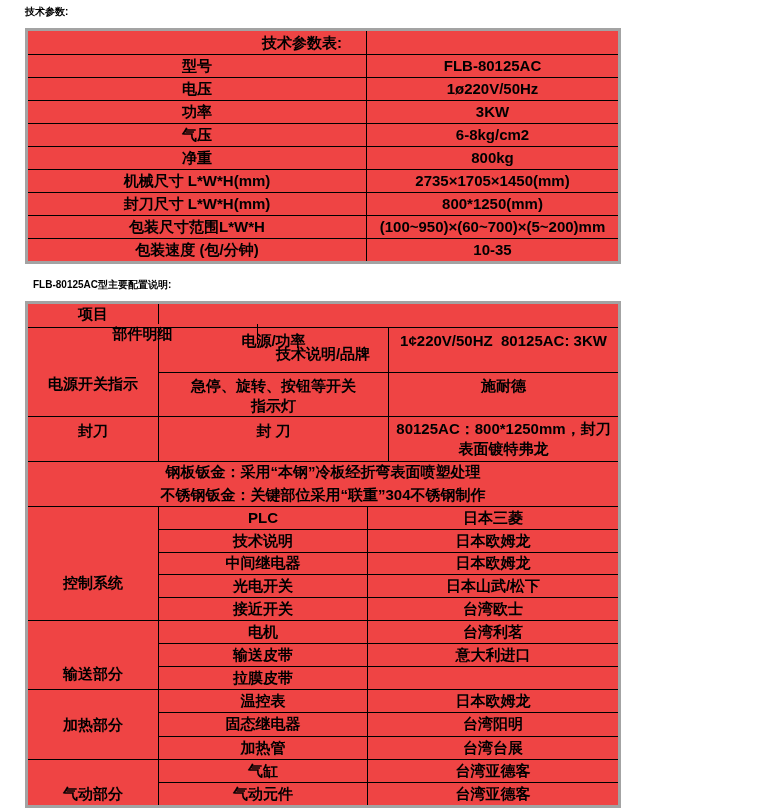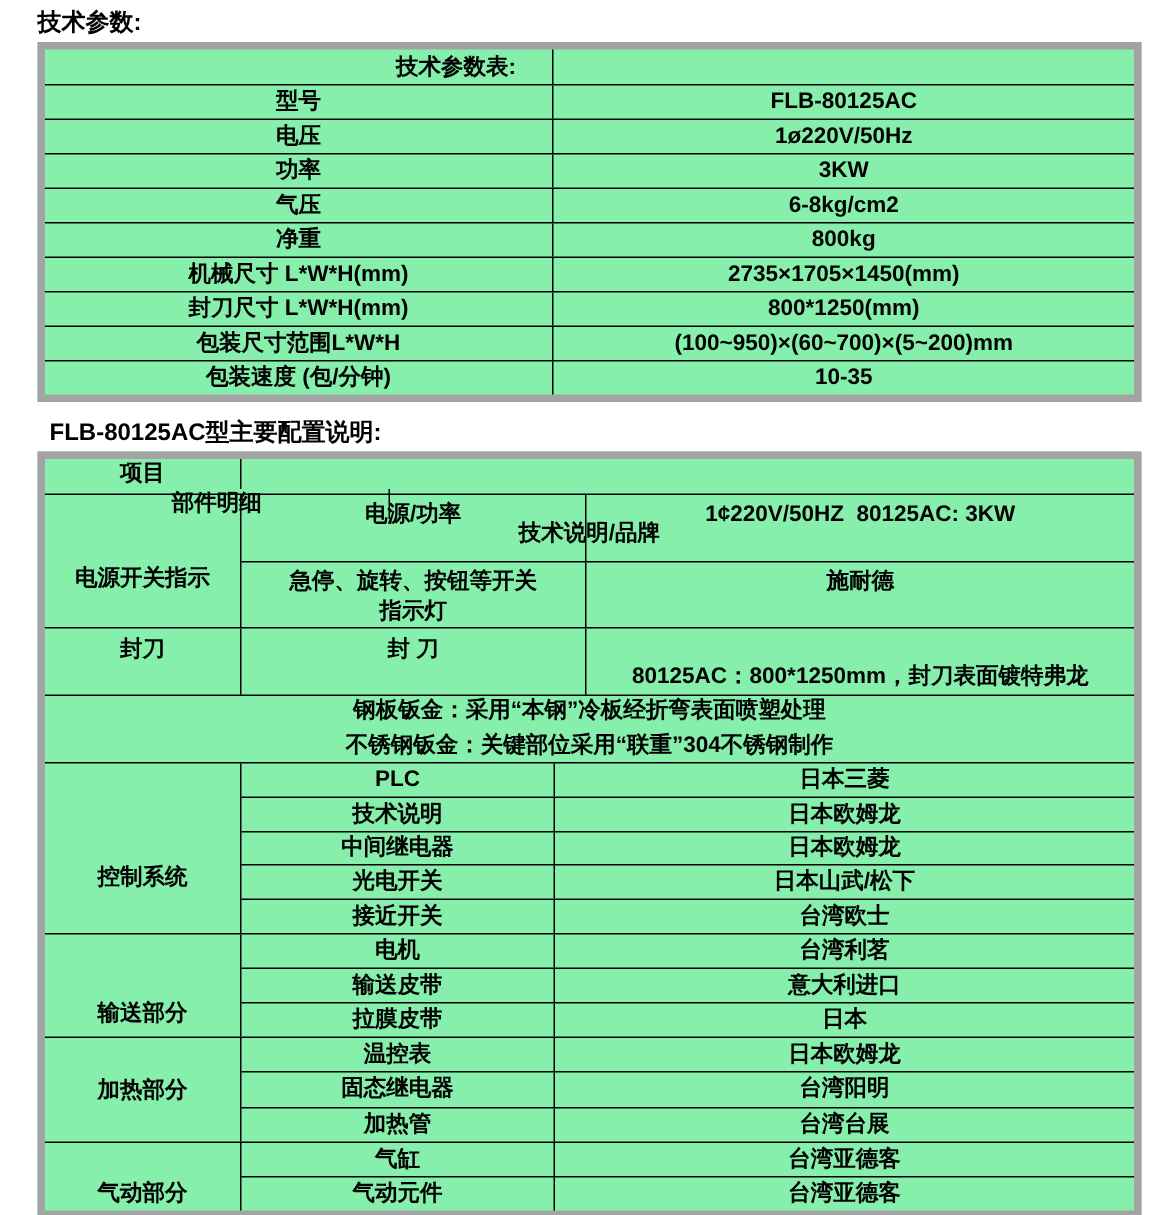--- a/index.html
+++ b/index.html
@@ -1,25 +1,25 @@
 <!DOCTYPE html>
 <html><head>
 <meta charset="utf-8">
 <style>
   html,body{margin:0;padding:0;}
   body{
     width:776px;height:810px;background:#ffffff;position:relative;
     font-family:"Liberation Sans","DejaVu Sans",sans-serif;
     font-weight:bold;color:#000;font-size:15px;
   }
-  .title{position:absolute;white-space:nowrap;font-size:16px;}
+  .title{position:absolute;white-space:nowrap;font-size:10px;}
   #title1{left:25px;top:5px;}
   #title2{left:33px;top:278px;}
 
-  .tbl{position:absolute;left:25px;width:736px;border:5px solid #a3a3a3;box-sizing:border-box;background:#86efac;}
+  .tbl{position:absolute;left:25px;width:596px;border:3px solid #a3a3a3;box-sizing:border-box;background:#ef4444;}
   #t1{top:28px;}
   #t2{top:301px;}
 
   .row{display:flex;box-sizing:border-box;min-width:0;}
   .cell{
     display:flex;align-items:center;justify-content:center;
     box-sizing:border-box;min-width:0;
     text-align:center;white-space:pre-line;line-height:20px;
   }
 
@@ -187,21 +187,20 @@
       <div class="row">
         <div class="cell pcell">电机</div>
         <div class="cell dcell">台湾利茗</div>
       </div>
       <div class="row">
         <div class="cell pcell">输送皮带</div>
         <div class="cell dcell">意大利进口</div>
       </div>
       <div class="row">
         <div class="cell pcell">拉膜皮带</div>
-        <div class="cell dcell">日本</div>
       </div>
     </div>
   </div>
 
   <div class="band b-heat narrow">
     <div class="gl cell">加热部分</div>
     <div class="gr">
       <div class="row">
         <div class="cell pcell">温控表</div>
         <div class="cell dcell">日本欧姆龙</div>

